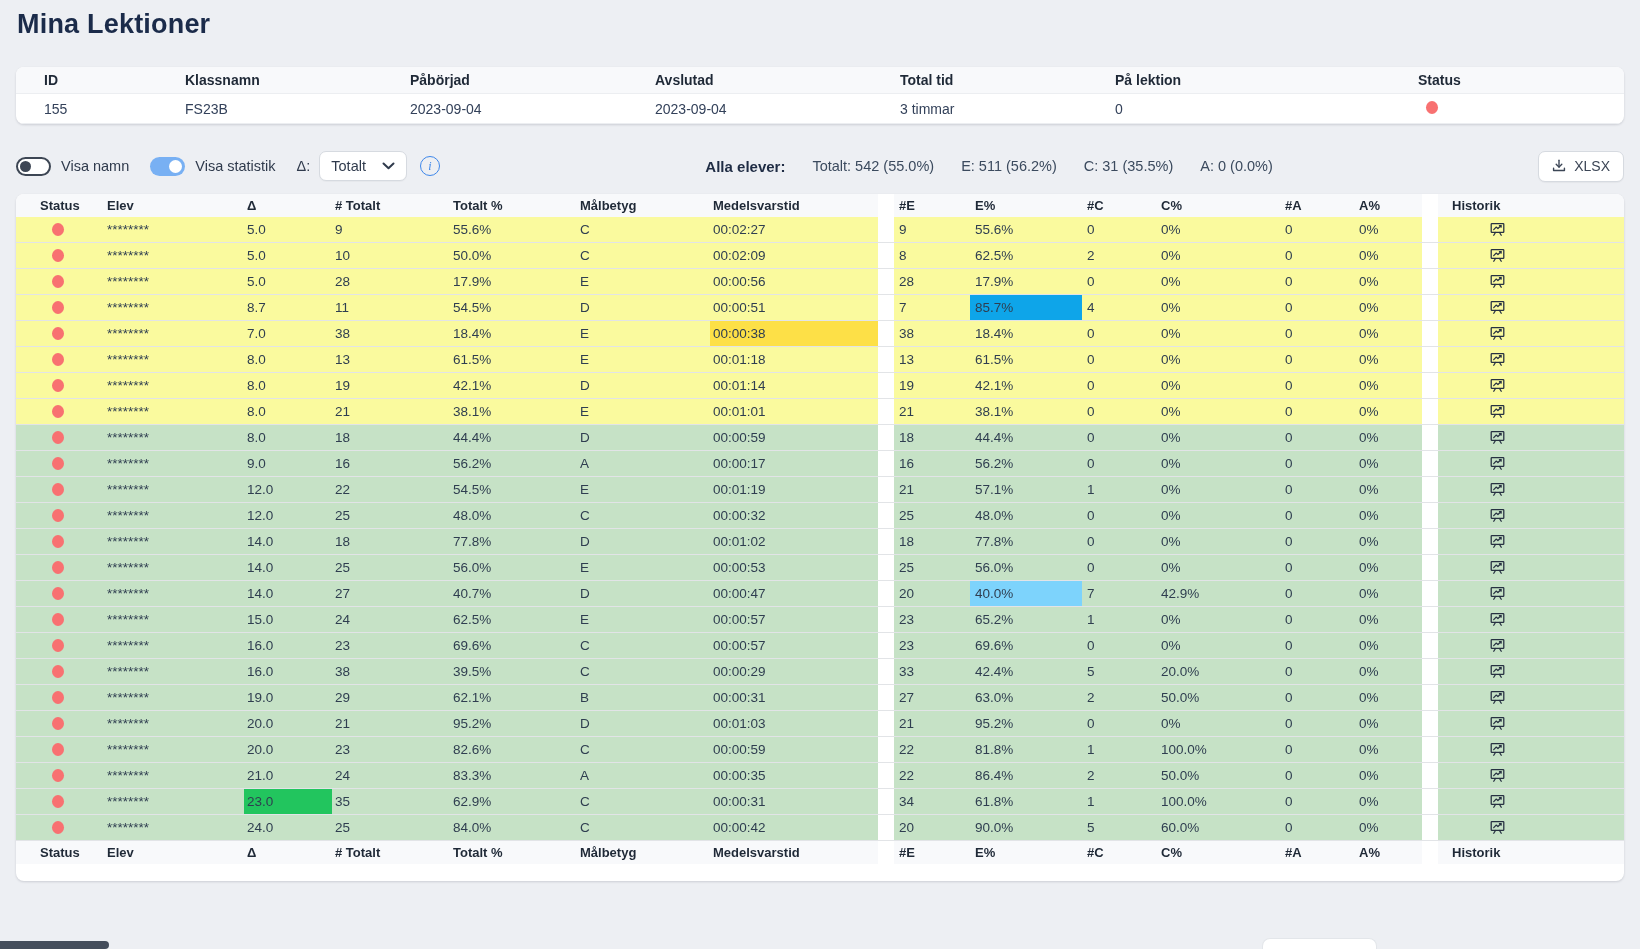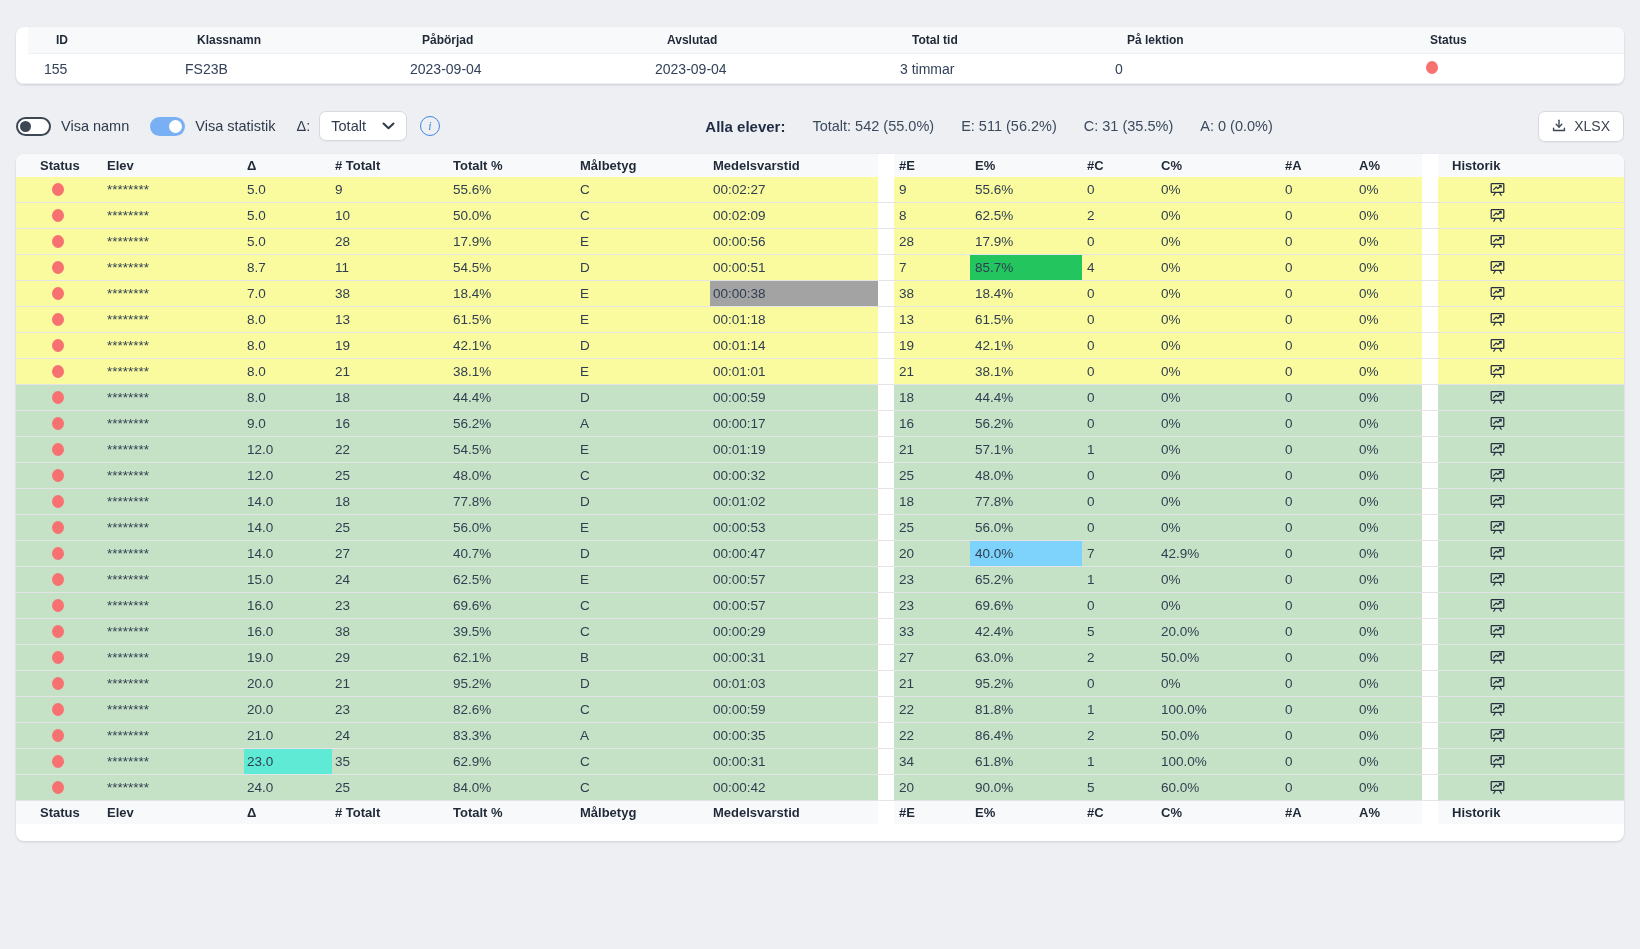--- a/index.html
+++ b/index.html
@@ -12,21 +12,21 @@
   }
   .page { width:100%; height:100%; position:relative; }
   h1.title { font-size:27px; font-weight:600; color:#1b2b4a; padding:9px 0 0 17px; letter-spacing:.2px; }
 
   .card { background:#fff; border-radius:8px; margin:0 16px;
           box-shadow:0 1px 2px rgba(16,24,40,.06),0 1px 3px rgba(16,24,40,.09); }
 
   
   .lessons { margin-top:27px; overflow:hidden; }
   .lrow { display:grid; grid-template-columns:141px 225px 245px 245px 215px 303px 1fr; align-items:center; }
-  .lhead { height:27px; background:#f8f9fb; font-weight:700; font-size:12px; color:#1f2937; border-bottom:1px solid #eceef1;margin-left:12px; }
+  .lhead { height:27px; background:#f8f9fb; font-weight:700; font-size:14px; color:#1f2937; border-bottom:1px solid #eceef1; }
   .ldata { height:30px; font-size:14px; color:#33415a; border-bottom:1px solid #eceef1; }
   .lcell { padding-left:28px; white-space:nowrap; }
   .lmore { height:34px; display:flex; align-items:center; justify-content:center; }
   .lmore span { font-size:14px; color:#32445f; cursor:pointer; }
 
   .dot { width:12px; height:13px; border-radius:50%; display:inline-block; }
 
   
   .toolbar { margin:25px 16px 11px 16px; display:flex; align-items:center; height:34px; }
   .tgroup { display:flex; align-items:center; }
@@ -63,20 +63,21 @@
   
   .hscroll { position:absolute; left:0; bottom:0; width:109px; height:8px; background:#454e5c; border-radius:0 4px 4px 0; cursor:pointer; }
   .partial { position:absolute; left:1262px; bottom:0; width:115px; height:11px; background:#fff;
              border:1px solid #e3e6ea; border-bottom:none; border-radius:8px 8px 0 0; }
 </style>
 </head>
 <body>
 
 <div class="page">
 
+  <h1 class="title">Mina Lektioner</h1>
 
   <section class="card lessons">
     <div class="lrow lhead">
       <div class="lcell">ID</div>
       <div class="lcell">Klassnamn</div>
       <div class="lcell">Påbörjad</div>
       <div class="lcell">Avslutad</div>
       <div class="lcell">Total tid</div>
       <div class="lcell">På lektion</div>
       <div class="lcell">Status</div>
@@ -243,21 +244,21 @@
             <span class="dot" style="background: rgb(248, 113, 113);"></span>
           </div>
           <div class="scell c-elev" style="background: rgb(250, 250, 158);">********</div>
           <div class="scell c-delta" style="background: rgb(250, 250, 158);">8.7</div>
           <div class="scell c-totalt" style="background: rgb(250, 250, 158);">11</div>
           <div class="scell c-totalt_pct" style="background: rgb(250, 250, 158);">54.5%</div>
           <div class="scell c-malbetyg" style="background: rgb(250, 250, 158);">D</div>
           <div class="scell c-medelsvarstid" style="background: rgb(250, 250, 158);">00:00:51</div>
           <div class="gapcell"></div>
           <div class="scell c-e right" style="background: rgb(250, 250, 158);">7</div>
-          <div class="scell c-e_pct right" style="background: #22c55e;">85.7%</div>
+          <div class="scell c-e_pct right" style="background: #0ea5e9;">85.7%</div>
           <div class="scell c-c right" style="background: rgb(250, 250, 158);">4</div>
           <div class="scell c-c_pct right" style="background: rgb(250, 250, 158);">0%</div>
           <div class="scell c-a right" style="background: rgb(250, 250, 158);">0</div>
           <div class="scell c-a_pct right" style="background: rgb(250, 250, 158);">0%</div>
           <div class="gapcell"></div>
           <div class="scell c-historik" style="background: rgb(250, 250, 158);">
             <button class="histbtn">
               <svg width="17" height="17" viewBox="0 0 20 20" fill="none" stroke="#273142" stroke-width="1.5" stroke-linecap="round" stroke-linejoin="round">
                 <rect x="2.6" y="3" width="14.8" height="10.5" rx="0.8"></rect>
                 <path d="M5.6 10.2 L8.4 7.2 L10.5 8.9 L14 5.6"></path>
@@ -270,21 +271,21 @@
         </div>
         <div class="srow sdata">
           <div class="scell c-status" style="background: rgb(250, 250, 158);">
             <span class="dot" style="background: rgb(248, 113, 113);"></span>
           </div>
           <div class="scell c-elev" style="background: rgb(250, 250, 158);">********</div>
           <div class="scell c-delta" style="background: rgb(250, 250, 158);">7.0</div>
           <div class="scell c-totalt" style="background: rgb(250, 250, 158);">38</div>
           <div class="scell c-totalt_pct" style="background: rgb(250, 250, 158);">18.4%</div>
           <div class="scell c-malbetyg" style="background: rgb(250, 250, 158);">E</div>
-          <div class="scell c-medelsvarstid" style="background: #a3a3a3;">00:00:38</div>
+          <div class="scell c-medelsvarstid" style="background: #fde047;">00:00:38</div>
           <div class="gapcell"></div>
           <div class="scell c-e right" style="background: rgb(250, 250, 158);">38</div>
           <div class="scell c-e_pct right" style="background: rgb(250, 250, 158);">18.4%</div>
           <div class="scell c-c right" style="background: rgb(250, 250, 158);">0</div>
           <div class="scell c-c_pct right" style="background: rgb(250, 250, 158);">0%</div>
           <div class="scell c-a right" style="background: rgb(250, 250, 158);">0</div>
           <div class="scell c-a_pct right" style="background: rgb(250, 250, 158);">0%</div>
           <div class="gapcell"></div>
           <div class="scell c-historik" style="background: rgb(250, 250, 158);">
             <button class="histbtn">
@@ -806,21 +807,21 @@
                 <path d="M12.4 13.5 L14.4 16.8"></path>
               </svg>
             </button>
           </div>
         </div>
         <div class="srow sdata">
           <div class="scell c-status" style="background: rgb(198, 226, 198);">
             <span class="dot" style="background: rgb(248, 113, 113);"></span>
           </div>
           <div class="scell c-elev" style="background: rgb(198, 226, 198);">********</div>
-          <div class="scell c-delta" style="background: #5eead4;">23.0</div>
+          <div class="scell c-delta" style="background: #22c55e;">23.0</div>
           <div class="scell c-totalt" style="background: rgb(198, 226, 198);">35</div>
           <div class="scell c-totalt_pct" style="background: rgb(198, 226, 198);">62.9%</div>
           <div class="scell c-malbetyg" style="background: rgb(198, 226, 198);">C</div>
           <div class="scell c-medelsvarstid" style="background: rgb(198, 226, 198);">00:00:31</div>
           <div class="gapcell"></div>
           <div class="scell c-e right" style="background: rgb(198, 226, 198);">34</div>
           <div class="scell c-e_pct right" style="background: rgb(198, 226, 198);">61.8%</div>
           <div class="scell c-c right" style="background: rgb(198, 226, 198);">1</div>
           <div class="scell c-c_pct right" style="background: rgb(198, 226, 198);">100.0%</div>
           <div class="scell c-a right" style="background: rgb(198, 226, 198);">0</div>

